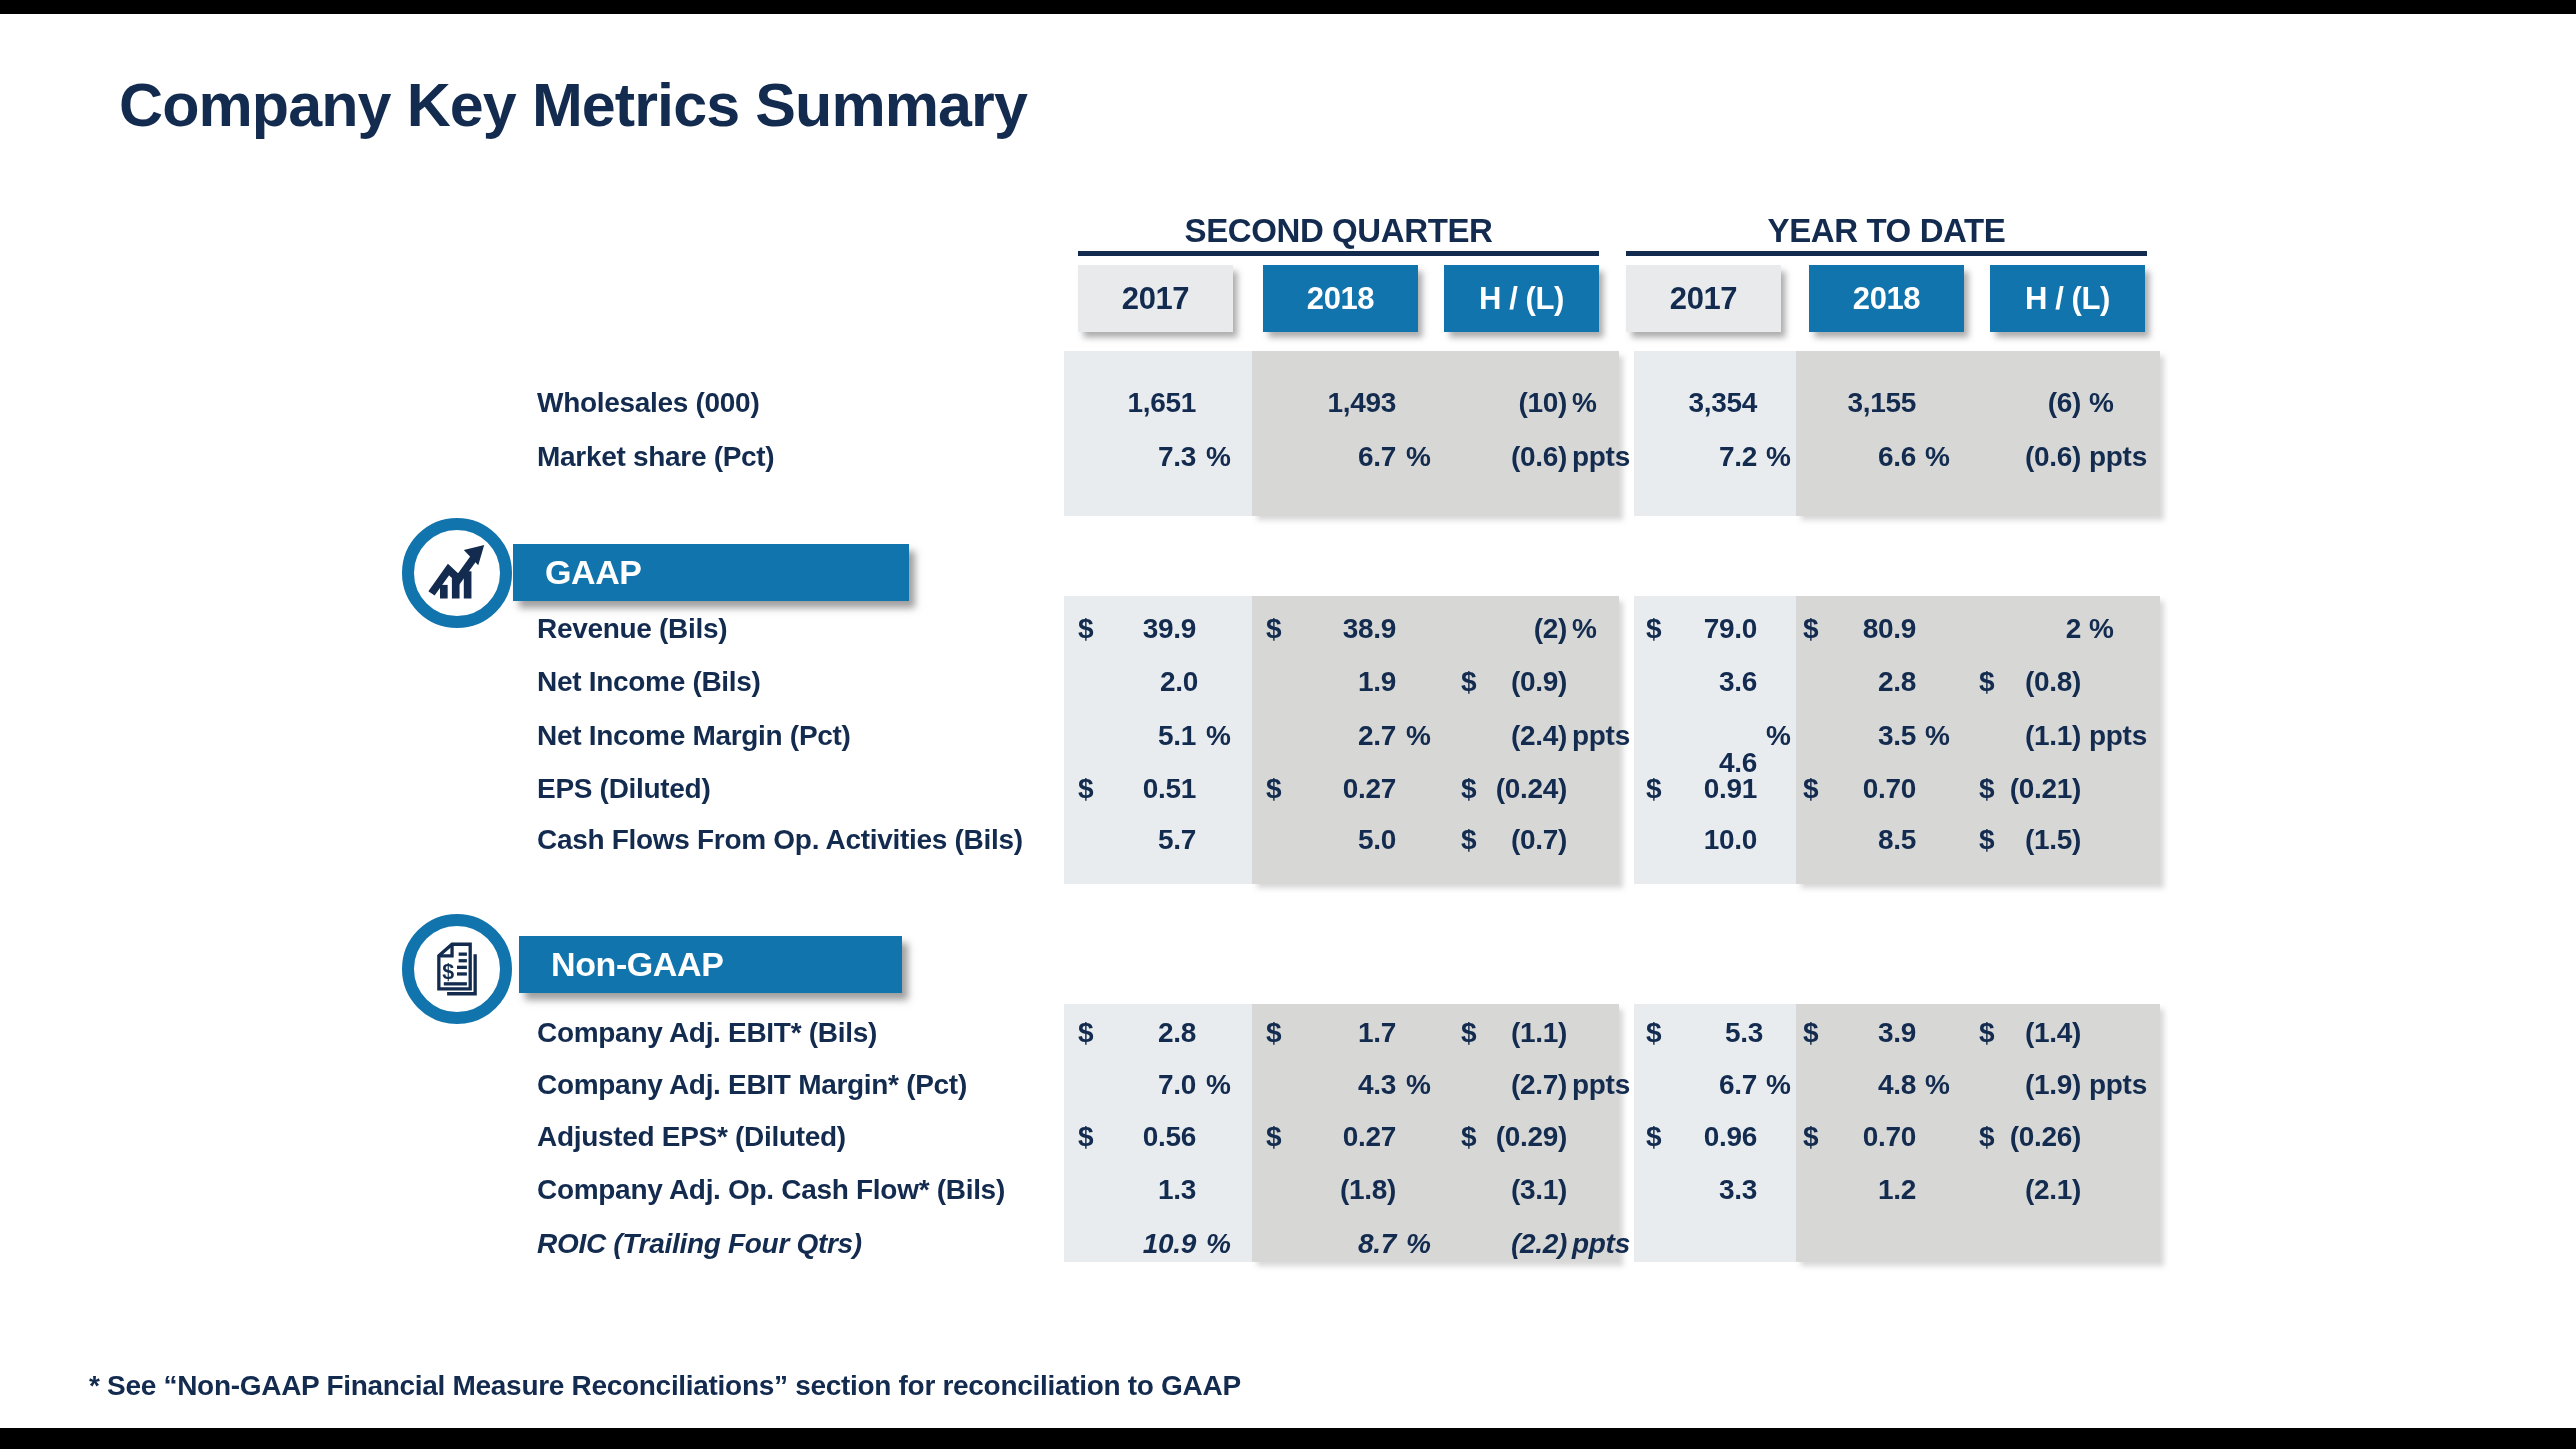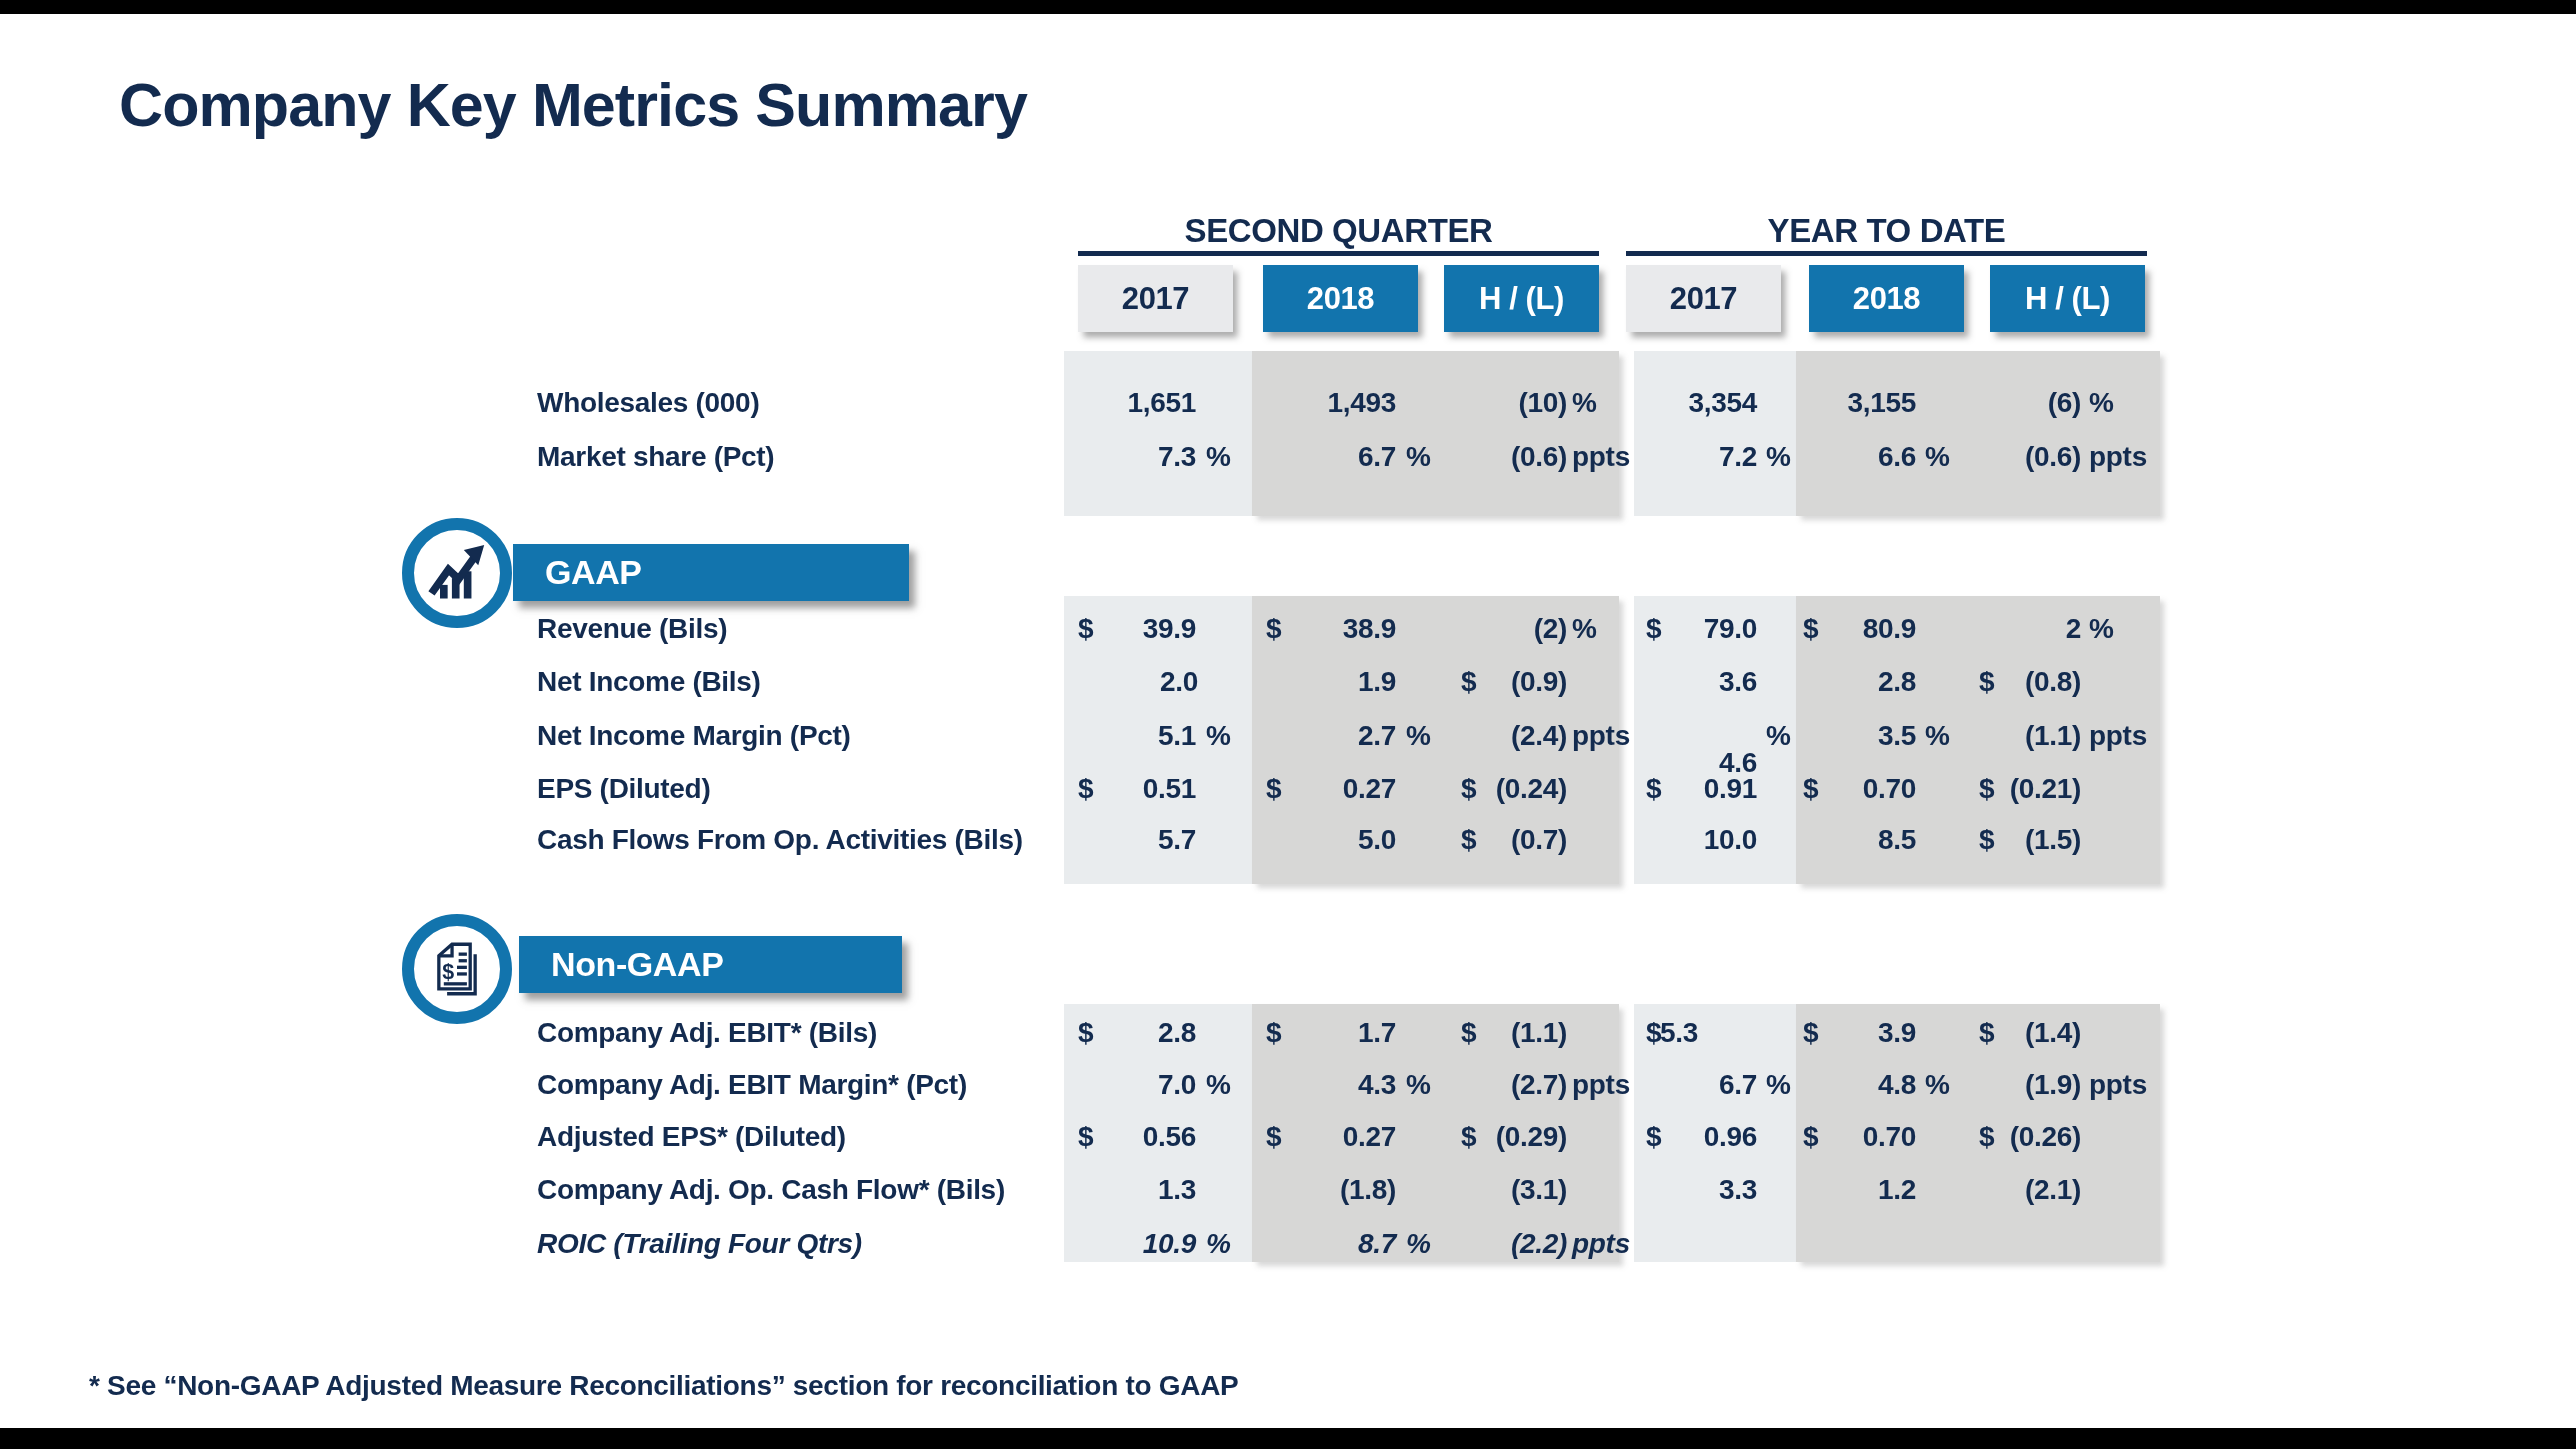--- a/index.html
+++ b/index.html
@@ -221,21 +221,21 @@
       </div>
       <div class="row" style="top: 1011px;">
         <span class="rlabel">Company Adj. EBIT* (Bils)</span>
         <span class="pre" style="left: 1078px;">$</span>
         <span class="val" style="left: 1082px; width: 114px;">2.8</span>
         <span class="pre" style="left: 1266px;">$</span>
         <span class="val" style="left: 1274px; width: 122px;">1.7</span>
         <span class="pre" style="left: 1461px;">$</span>
         <span class="val" style="left: 1474px; width: 93px;">(1.1)</span>
         <span class="pre" style="left: 1646px;">$</span>
-        <span class="val" style="left: 1594px; width: 104px;">5.3</span>
+        <span class="val" style="left: 1659px; width: 104px;">5.3</span>
         <span class="pre" style="left: 1803px;">$</span>
         <span class="val" style="left: 1810px; width: 106px;">3.9</span>
         <span class="pre" style="left: 1979px;">$</span>
         <span class="val" style="left: 1986px; width: 95px;">(1.4)</span>
       </div>
       <div class="row" style="top: 1063px;">
         <span class="rlabel">Company Adj. EBIT Margin* (Pct)</span>
         <span class="val" style="left: 1082px; width: 114px;">7.0</span>
         <span class="unit" style="left: 1206px;">%</span>
         <span class="val" style="left: 1274px; width: 122px;">4.3</span>
@@ -277,15 +277,15 @@
         <span class="rlabel">ROIC (Trailing Four Qtrs)</span>
         <span class="val" style="left: 1082px; width: 114px;">10.9</span>
         <span class="unit" style="left: 1206px;">%</span>
         <span class="val" style="left: 1274px; width: 122px;">8.7</span>
         <span class="unit" style="left: 1406px;">%</span>
         <span class="val" style="left: 1474px; width: 93px;">(2.2)</span>
         <span class="unit" style="left: 1572px;">ppts</span>
       </div>
     </div>
 
-  <div class="footnote">* See “Non-GAAP Adjusted Measure Reconciliations” section for reconciliation to GAAP</div>
+  <div class="footnote">* See “Non-GAAP Financial Measure Reconciliations” section for reconciliation to GAAP</div>
 </div>
 
 
 </body></html>

